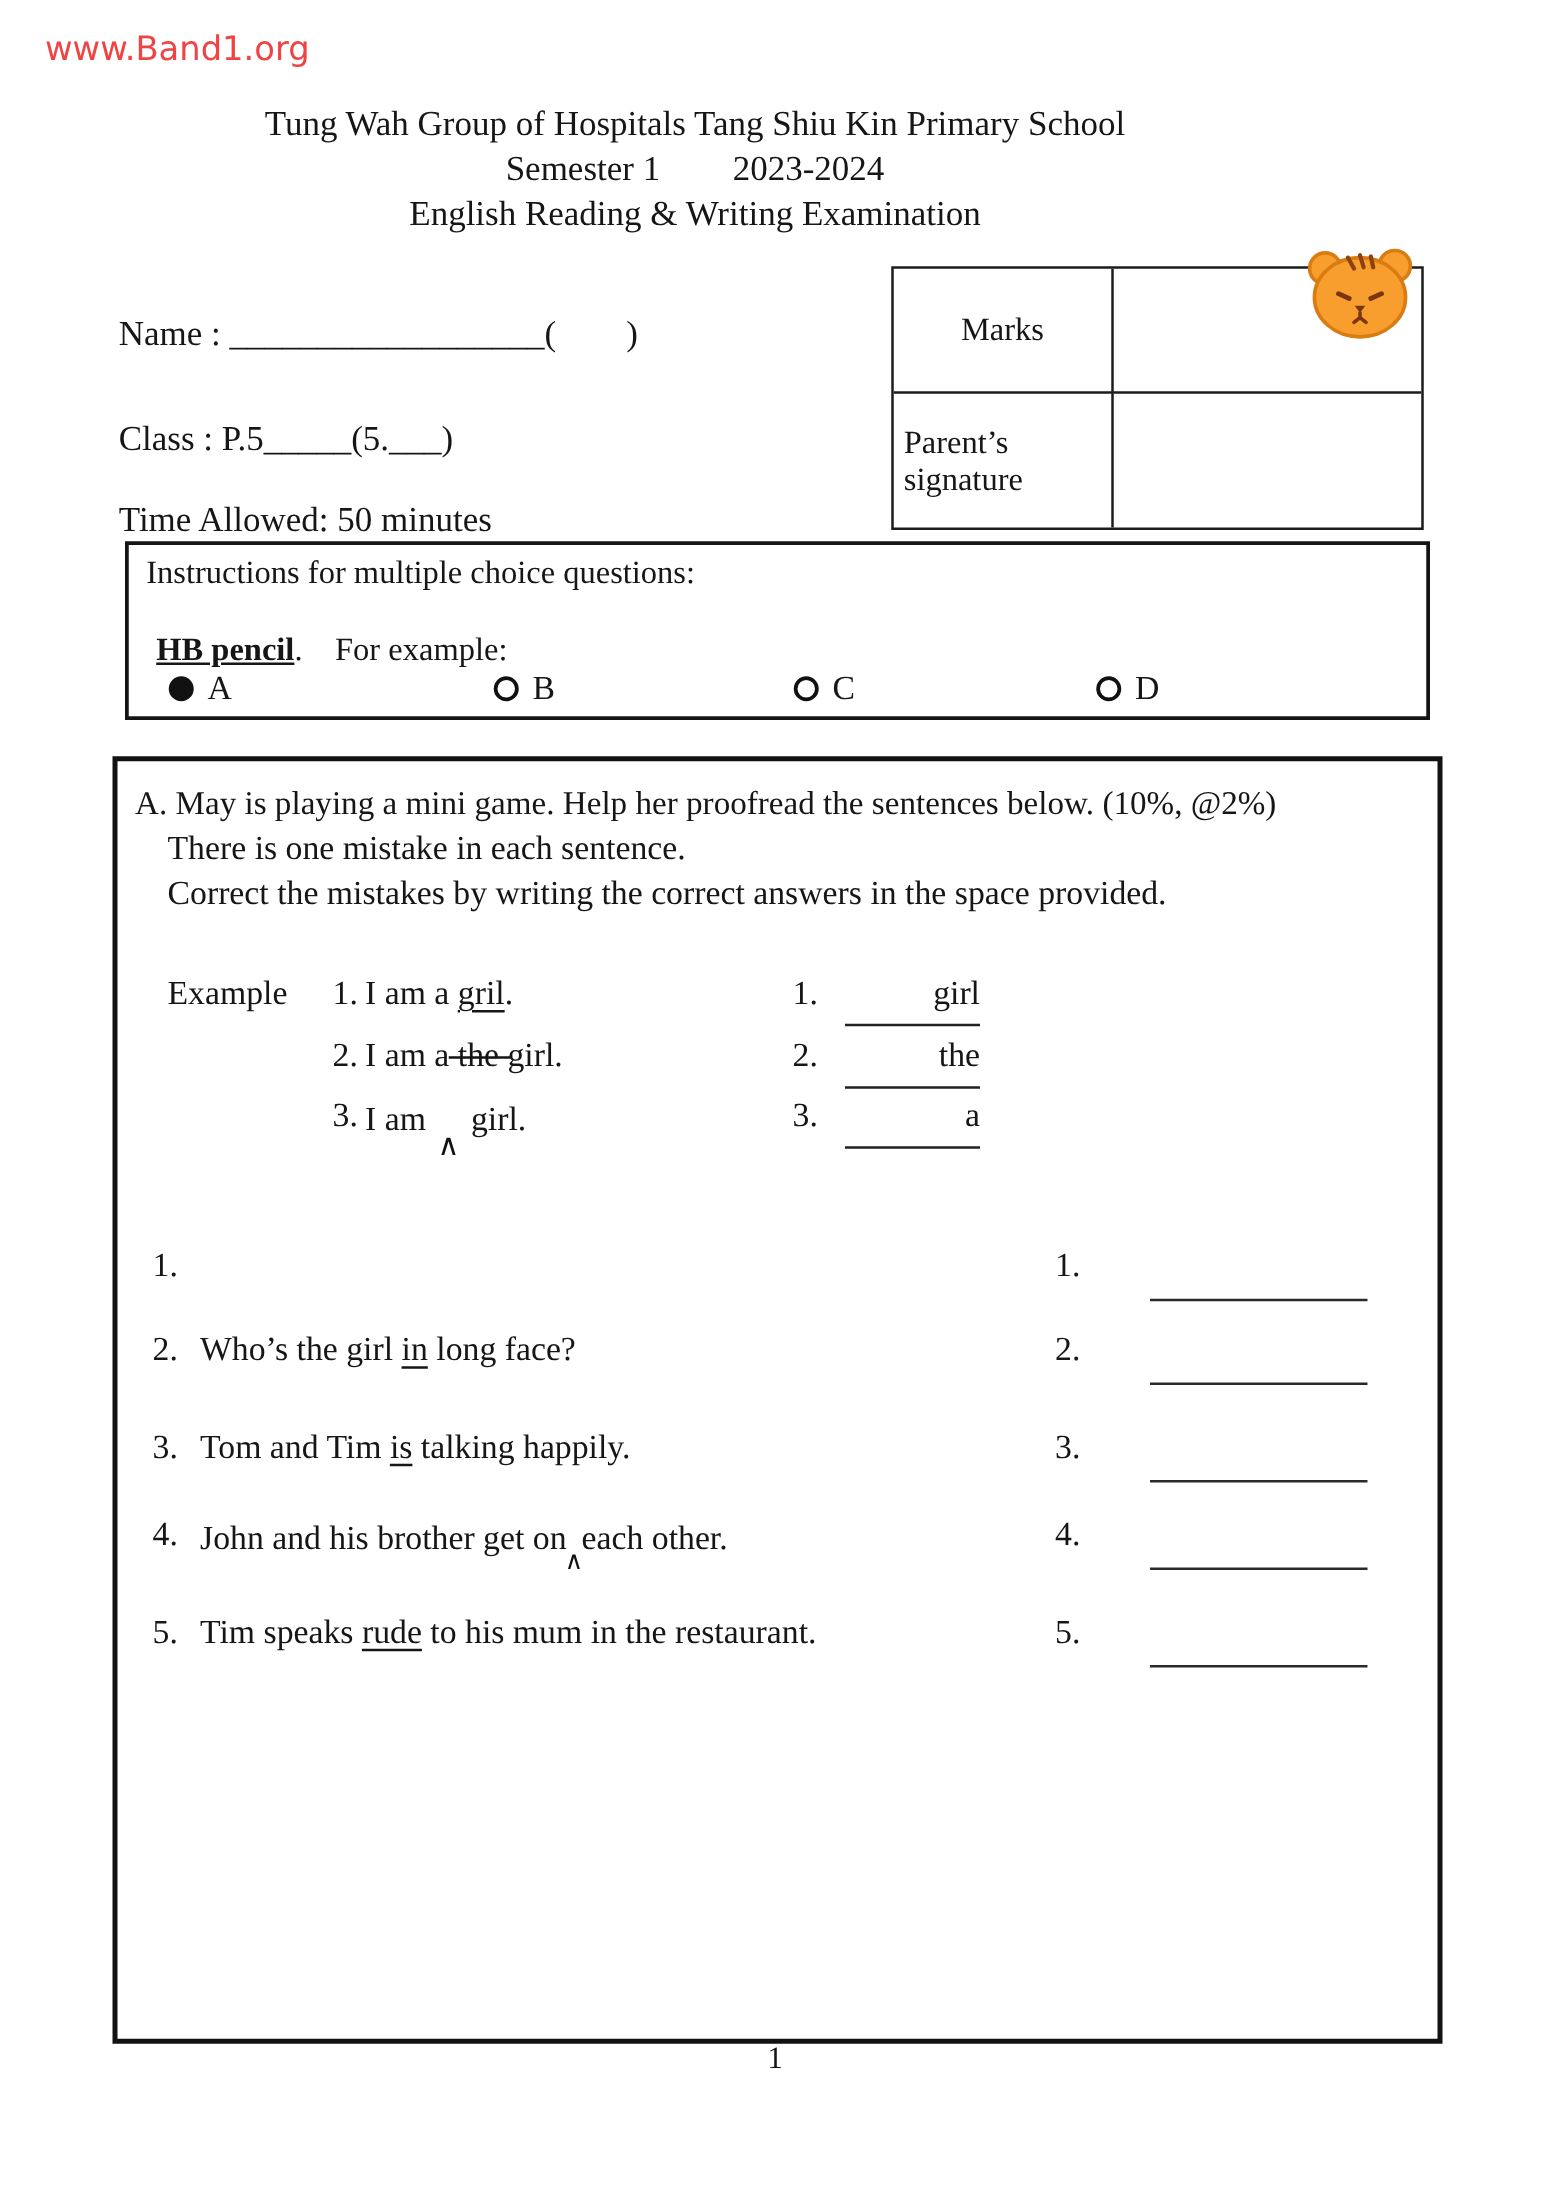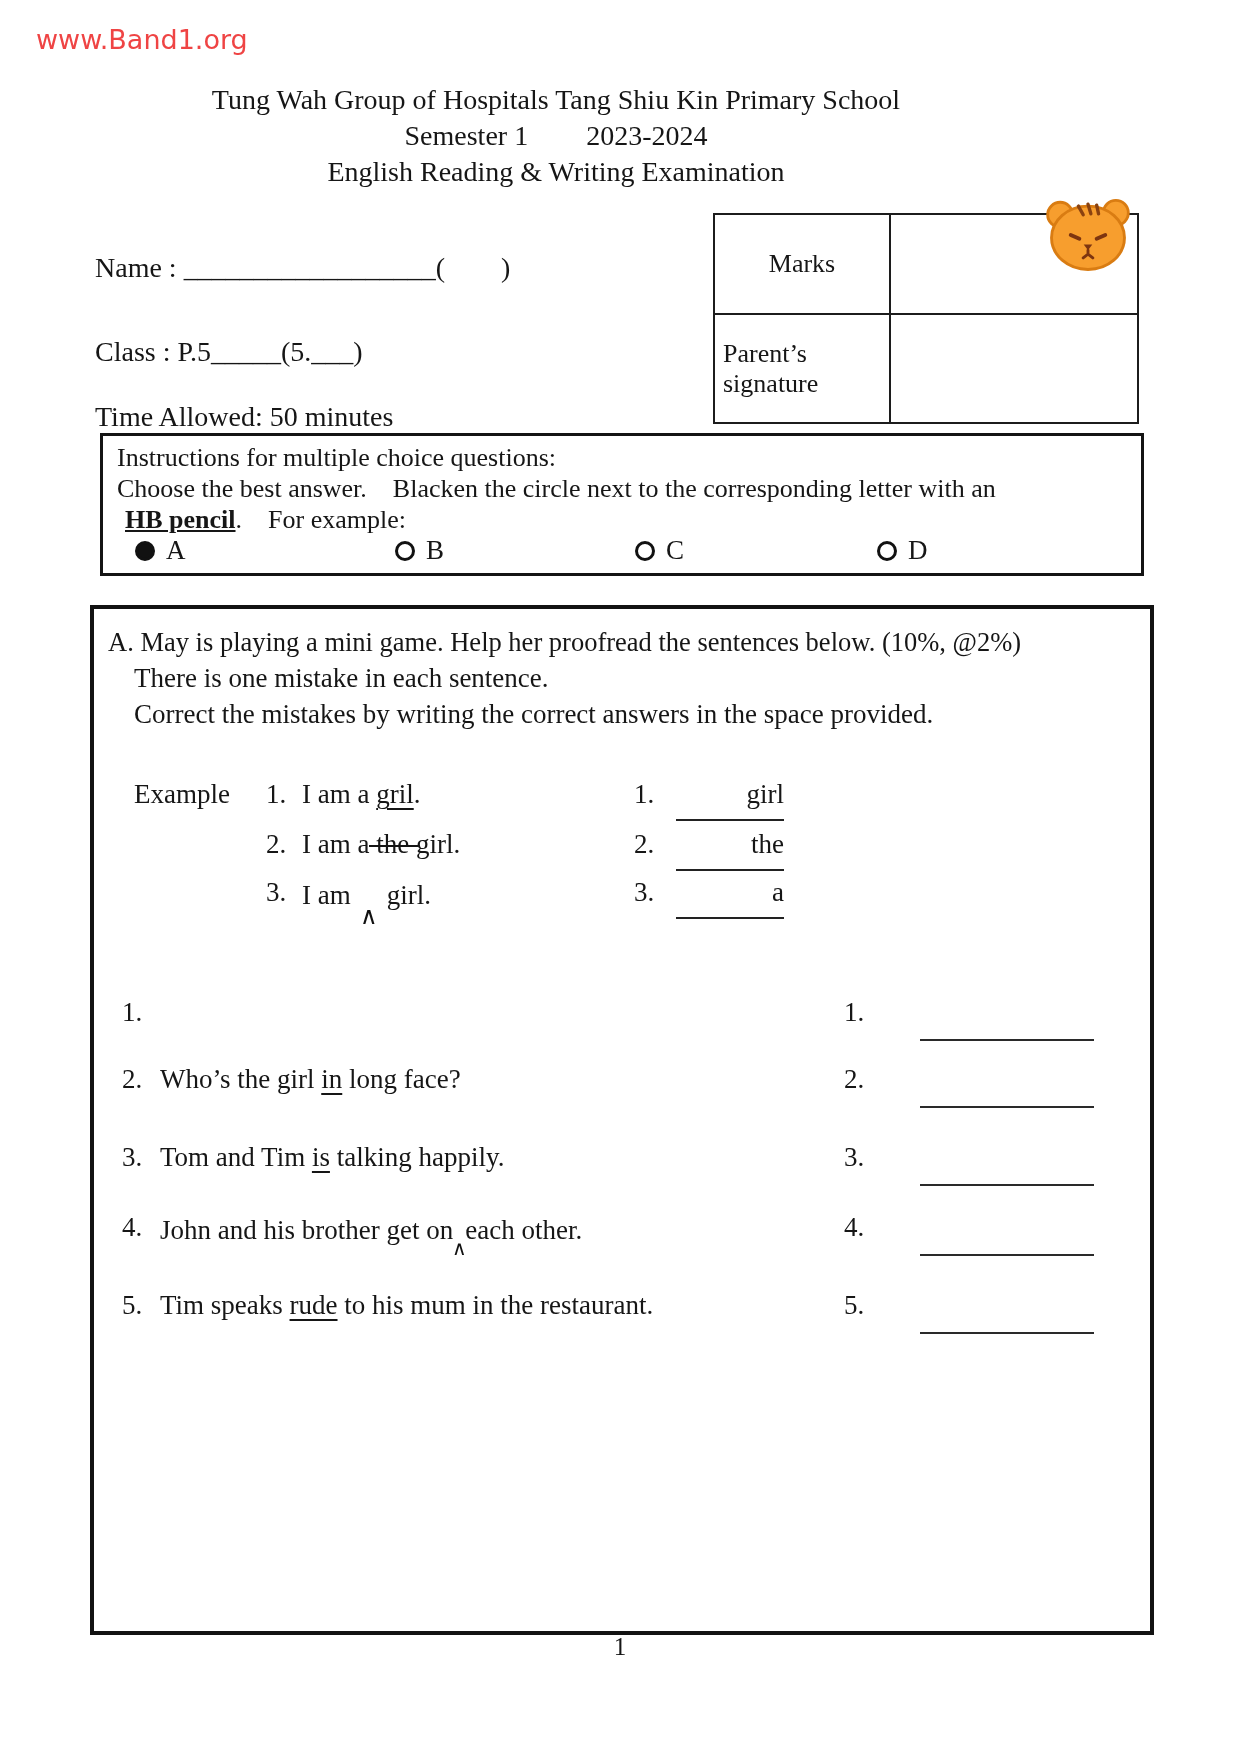--- a/index.html
+++ b/index.html
@@ -47,21 +47,21 @@
 
   
   .sec-box{left:90px;top:605px;width:1056px;height:1022px;border:4px solid #121212;font-size:27px;}
   .sec-h1{left:14px;top:18px;font-size:26.5px;}
   .sec-h2{left:40px;top:54px;}
   .sec-h3{left:40px;top:90px;}
 
   .ex-label{left:40px;top:170px;}
   .ex-row{height:44px;}
   .ex-num{position:absolute;left:172px;}
-  .ex-text{position:absolute;left:208px;white-space:pre;}
+  .ex-text{position:absolute;left:198px;white-space:pre;}
   .ex-anum{position:absolute;left:540px;}
   .ex-blank{position:absolute;left:582px;width:108px;height:40px;border-bottom:2px solid #222;text-align:right;}
 
   .q-row{height:46px;}
   .q-num{position:absolute;left:28px;}
   .q-text{position:absolute;left:66px;white-space:pre;}
   .a-num{position:absolute;left:750px;}
   .a-blank{position:absolute;left:826px;width:174px;height:42px;border-bottom:2px solid #2a2a2a;}
 
   .u{text-decoration:underline;text-decoration-thickness:2px;text-underline-offset:5px;}
@@ -102,21 +102,20 @@
   <path d="M45.5 54 h9 l-4.5 6 z" fill="#7d3510"></path>
   <path d="M50 60 v4 M50 64 l-5 4 M50 64 l5 4" stroke="#7d3510" stroke-width="3" stroke-linecap="round" fill="none"></path>
 </svg>
 
 <div class="abs stu stu-name pre">Name : __________________(        )</div>
 <div class="abs stu stu-class pre">Class : P.5_____(5.___)</div>
 <div class="abs stu stu-time">Time Allowed: 50 minutes</div>
 
 <div class="abs instr-box">
   <div class="abs instr-line1">Instructions for multiple choice questions:</div>
-  <div class="abs instr-line2 pre">Choose the best answer.    Blacken the circle next to the corresponding letter with an</div>
   <div class="abs instr-line3 pre"><span class="bold">HB pencil</span><span class="pre">.    For example:</span></div>
   <div class="abs opt-row">
     <span class="opt opt-a">
         <span class="circle filled"></span>
         <span>A</span>
       </span>
     <span class="opt opt-b">
         <span class="circle"></span>
         <span>B</span>
       </span>

